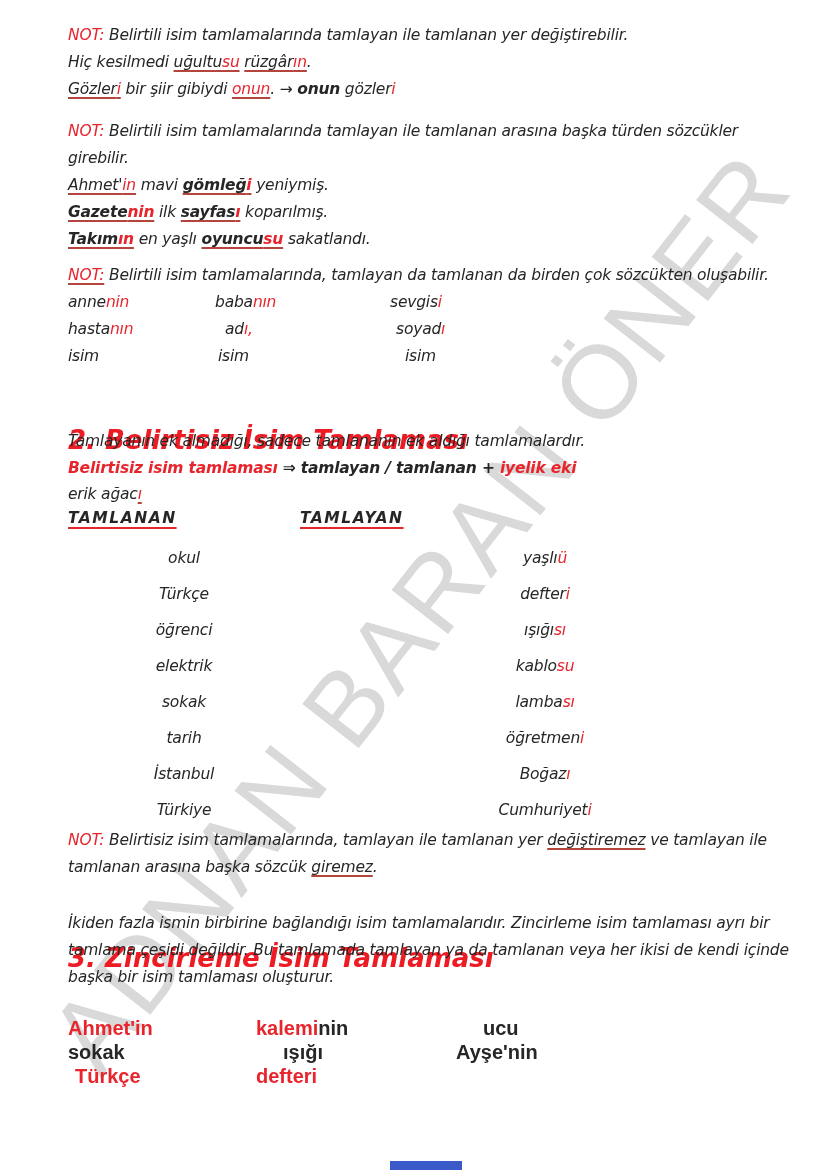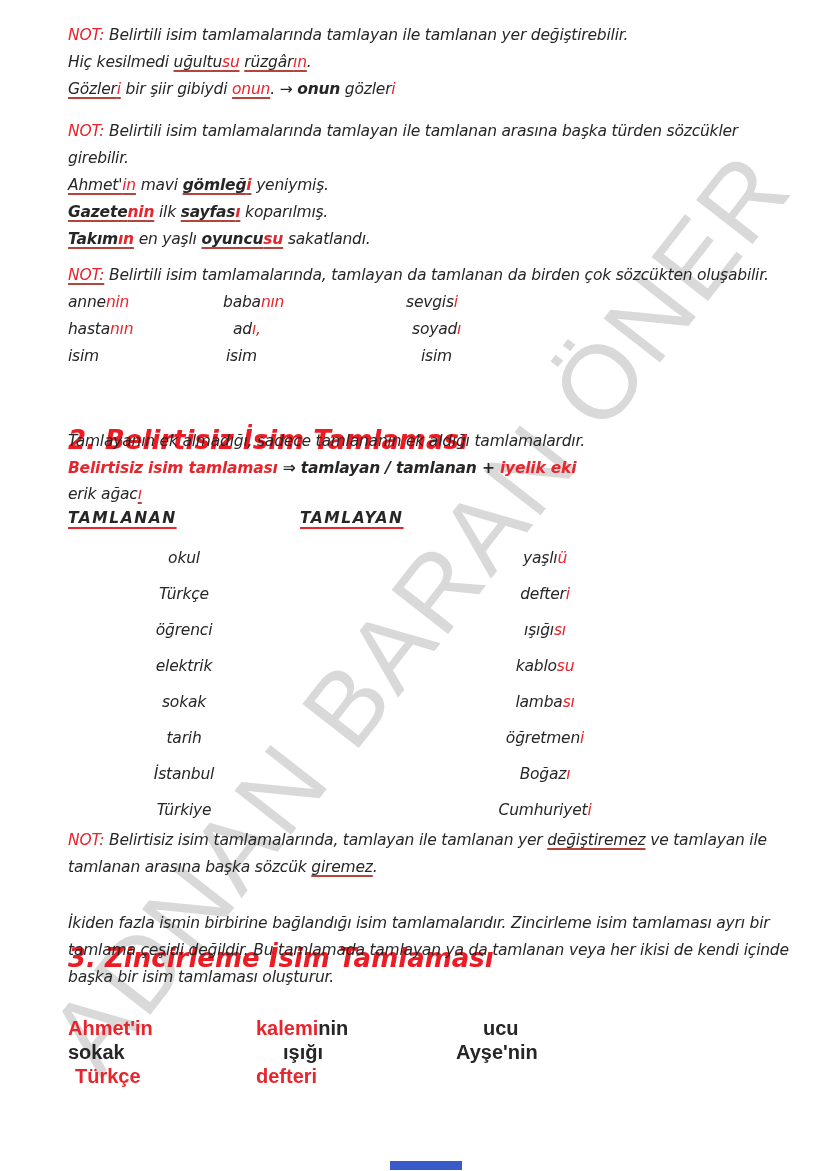--- a/index.html
+++ b/index.html
@@ -38,21 +38,21 @@
   }
   .heading{
     color:var(--heading,#ed1c24);
     font-weight:bold;
     font-size:26px;
     line-height:32px;
     white-space:nowrap;
     letter-spacing:0;
     margin-top:38px;
   }
-  .cols3{display:grid;grid-template-columns:147px 175px 1fr;line-height:27px;gap:8px;}
+  .cols3{display:grid;grid-template-columns:147px 175px 1fr;line-height:27px;}
   .table2{display:grid;grid-template-columns:232px 1fr;text-align:center;}
   .table2 .cell{line-height:36px;}
   .hdr2{display:grid;grid-template-columns:232px 1fr;line-height:27px;}
   .col-hdr{
     font-weight:bold;
     letter-spacing:1.5px;
     text-decoration:underline;
     text-decoration-color:var(--red,#e8242c);
     text-decoration-thickness:1.8px;
     text-underline-offset:4px;

